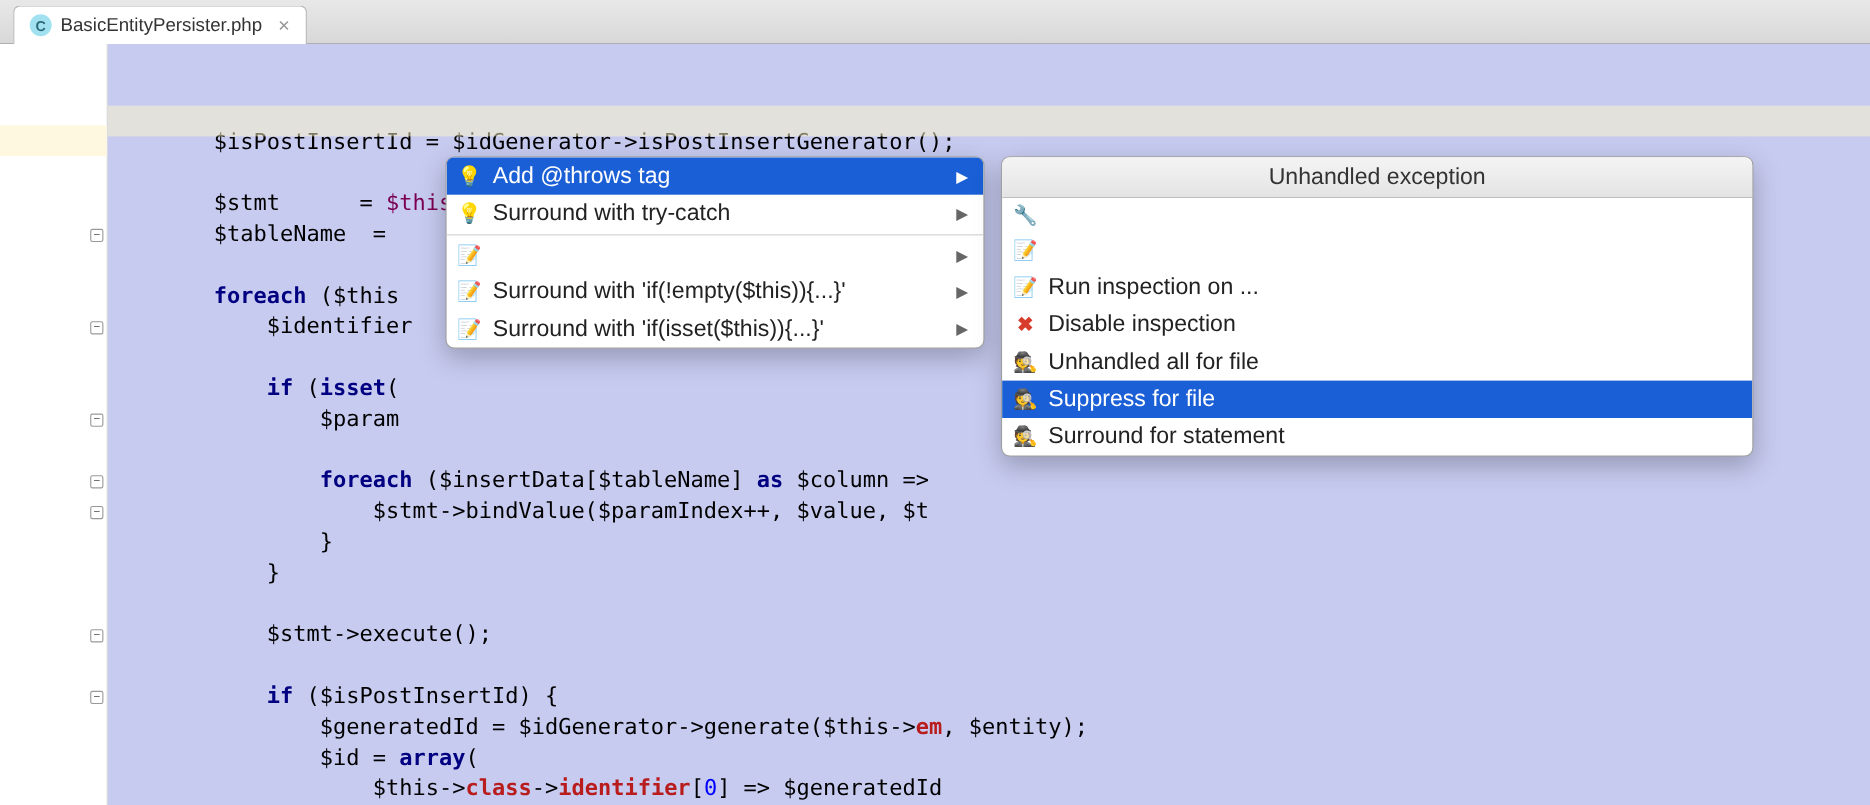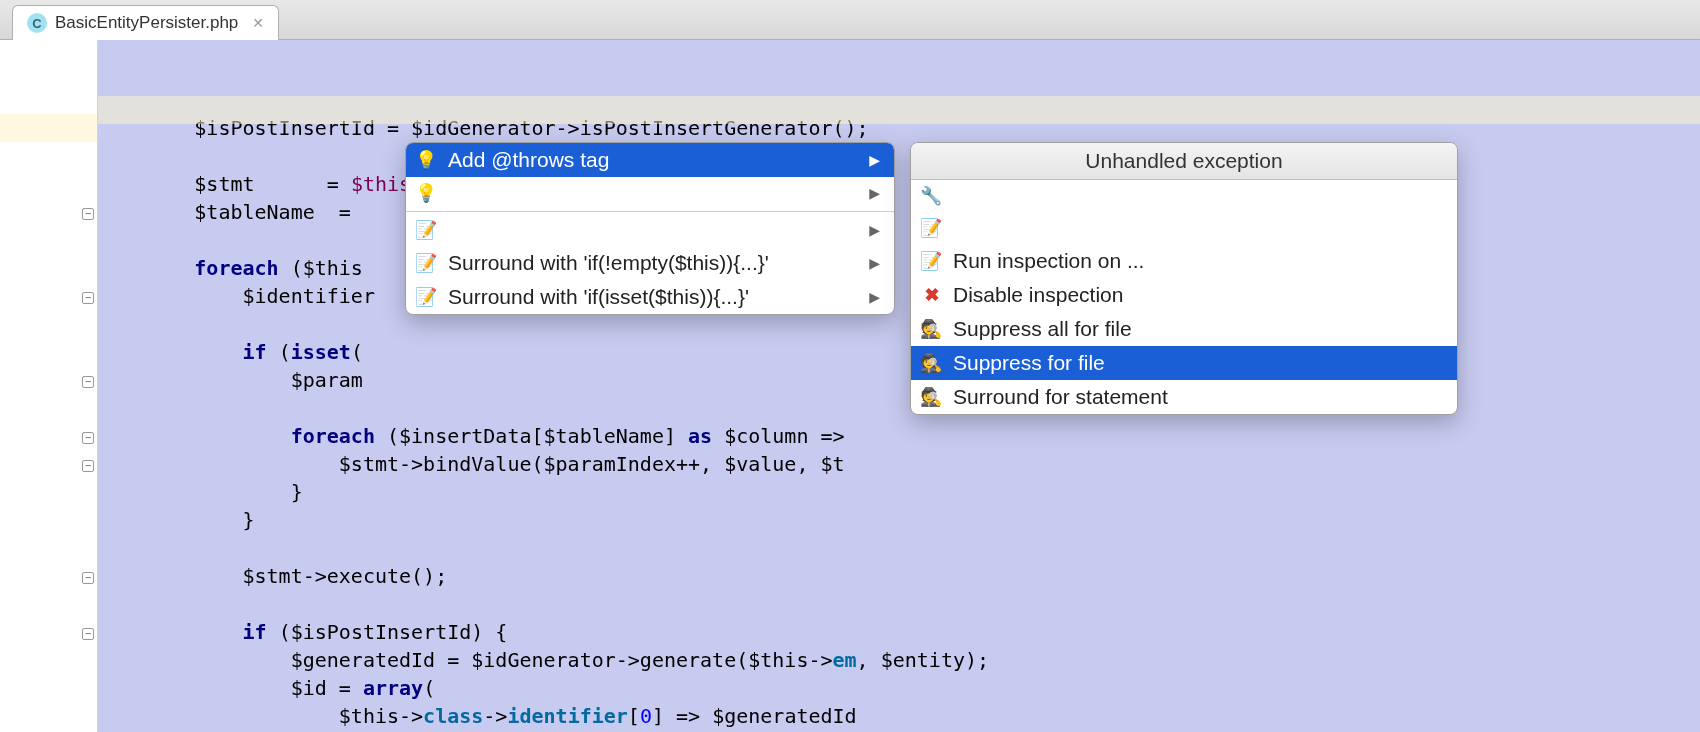--- a/index.html
+++ b/index.html
@@ -77,42 +77,42 @@
   background: #c7cbf0;
   padding: 18px 0 0 0;
   font-size: 20px;
   line-height: 28px;
   white-space: pre;
   color: #000;
   position: relative;
 }
 .kw { color: #000080; font-weight: bold; }
 .var { color: #7b0052; }
-.field { color: #0369a1; font-weight: bold; }
+.field { color: #b91c1c; font-weight: bold; }
 .num { color: #0000ff; }
 .hl-line {
   position: absolute;
   left: 0; right: 0;
   height: 28px;
   background: rgba(255,248,200,0.5);
 }
 
 .popup {
   position: absolute;
   background: #ffffff;
   border: 1px solid #a0a0a0;
   border-radius: 8px;
   box-shadow: 0 8px 24px rgba(0,0,0,0.25);
   font-family: -apple-system, "Helvetica Neue", Arial, sans-serif;
   font-size: 21px;
   color: #222;
   overflow: hidden;
 }
 .popup-1 { top: 142px; left: 405px; width: 490px; }
-.popup-2 { top: 142px; left: 910px; width: 548px; }
+.popup-2 { top: 142px; left: 910px; width: 684px; }
 .popup-item {
   display: flex;
   align-items: center;
   padding: 5px 14px 5px 10px;
   gap: 10px;
   cursor: pointer;
 }
 .popup-item.selected {
   background: #1a5fd6;
   color: #ffffff;
@@ -194,20 +194,21 @@
 
 <div class="popup popup-1">
   <div id="intention-list">
       <div class="popup-item selected">
         <span class="ico">💡</span>
         <span>Add @throws tag</span>
         <span class="popup-arrow">▶</span>
       </div>
       <div class="popup-item">
         <span class="ico">💡</span>
+        <span>Surround with try-catch</span>
         <span class="popup-arrow">▶</span>
       </div>
       <div class="popup-sep"></div>
       <div class="popup-item">
         <span class="ico">📝</span>
         <span class="popup-arrow">▶</span>
       </div>
       <div class="popup-item">
         <span class="ico">📝</span>
         <span>Surround with 'if(!empty($this)){...}'</span>
@@ -233,21 +234,21 @@
       <div class="popup-item">
         <span class="ico">📝</span>
         <span>Run inspection on ...</span>
       </div>
       <div class="popup-item">
         <span class="ico" style="color: rgb(214, 59, 44); font-weight: bold;">✖</span>
         <span>Disable inspection</span>
       </div>
       <div class="popup-item">
         <span class="ico">🕵️</span>
-        <span>Suppress all for file</span>
+        <span>Unhandled all for file</span>
       </div>
       <div class="popup-item selected">
         <span class="ico">🕵️</span>
         <span>Suppress for file</span>
       </div>
       <div class="popup-item">
         <span class="ico">🕵️</span>
         <span>Surround for statement</span>
       </div>
     </div>

